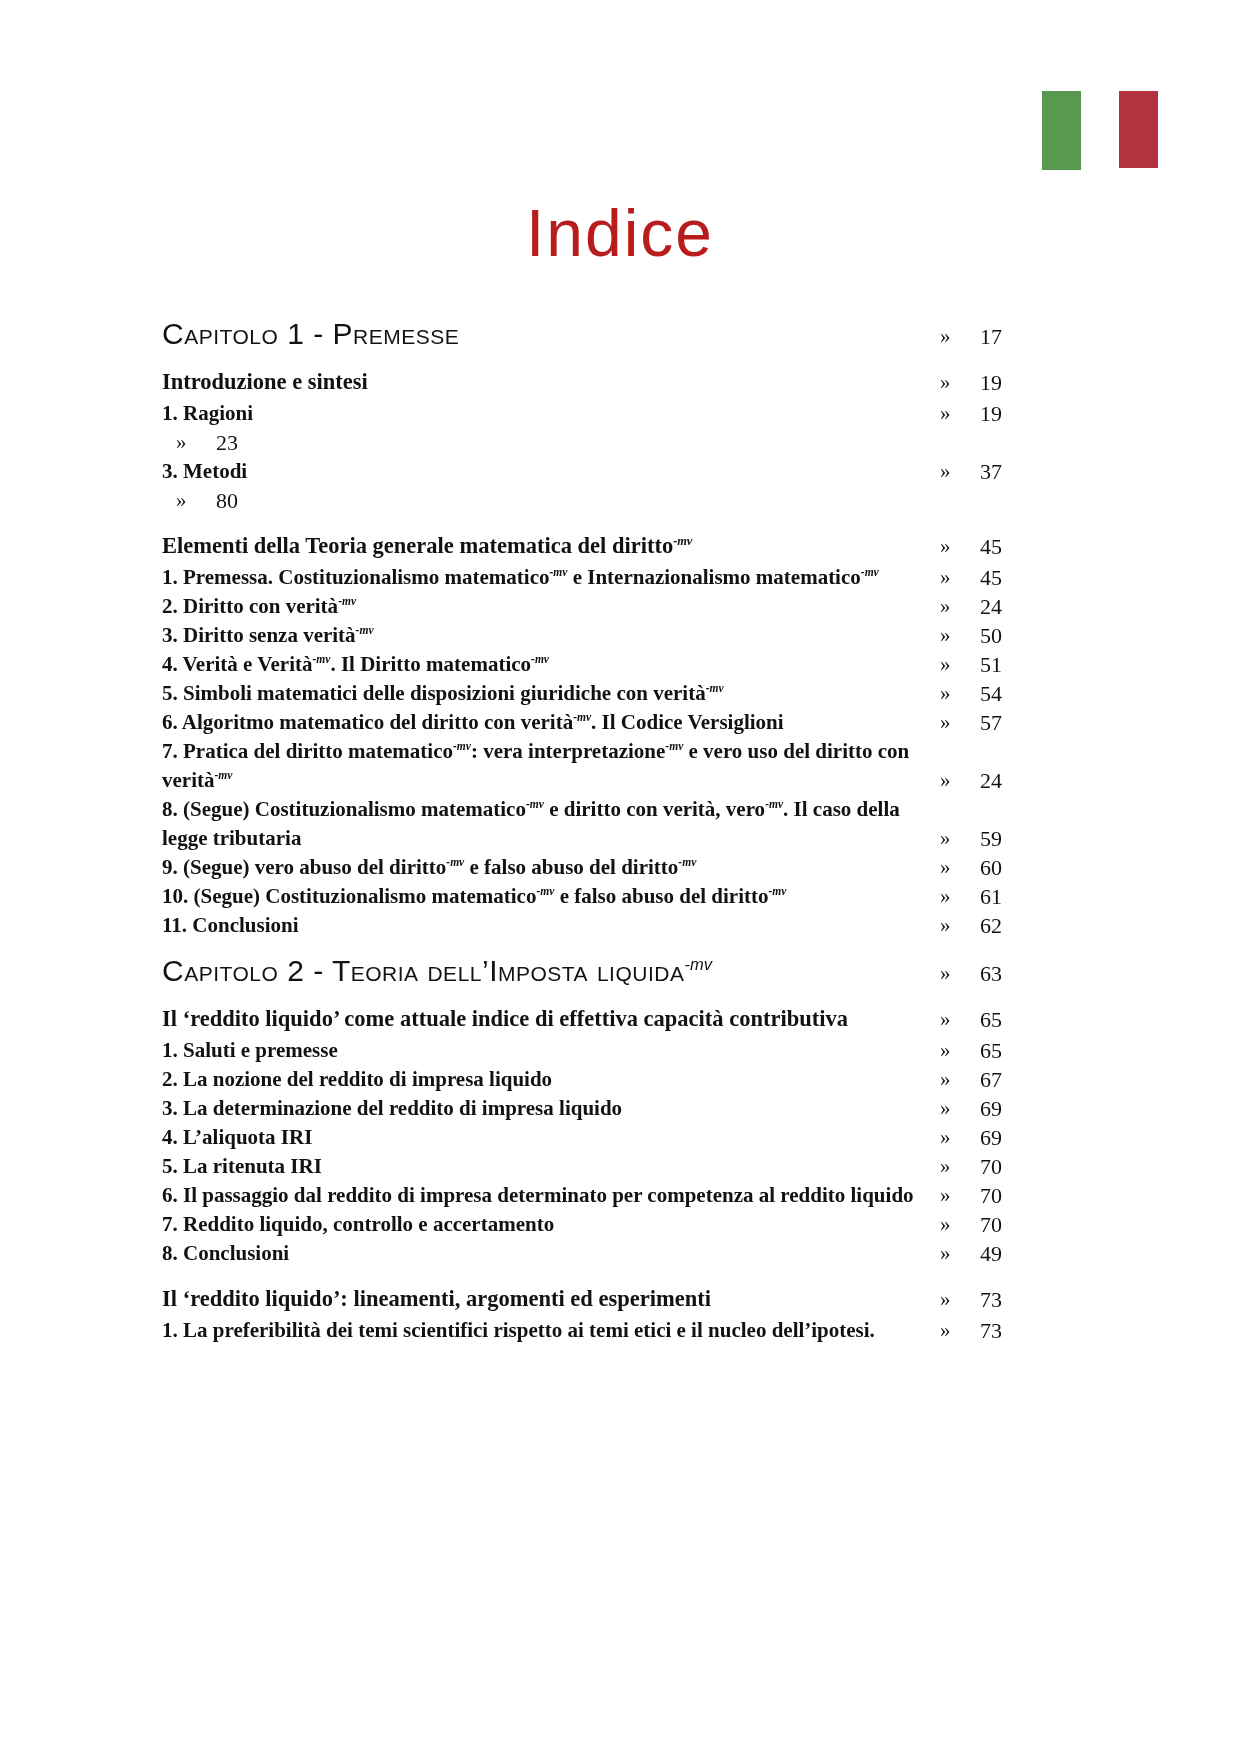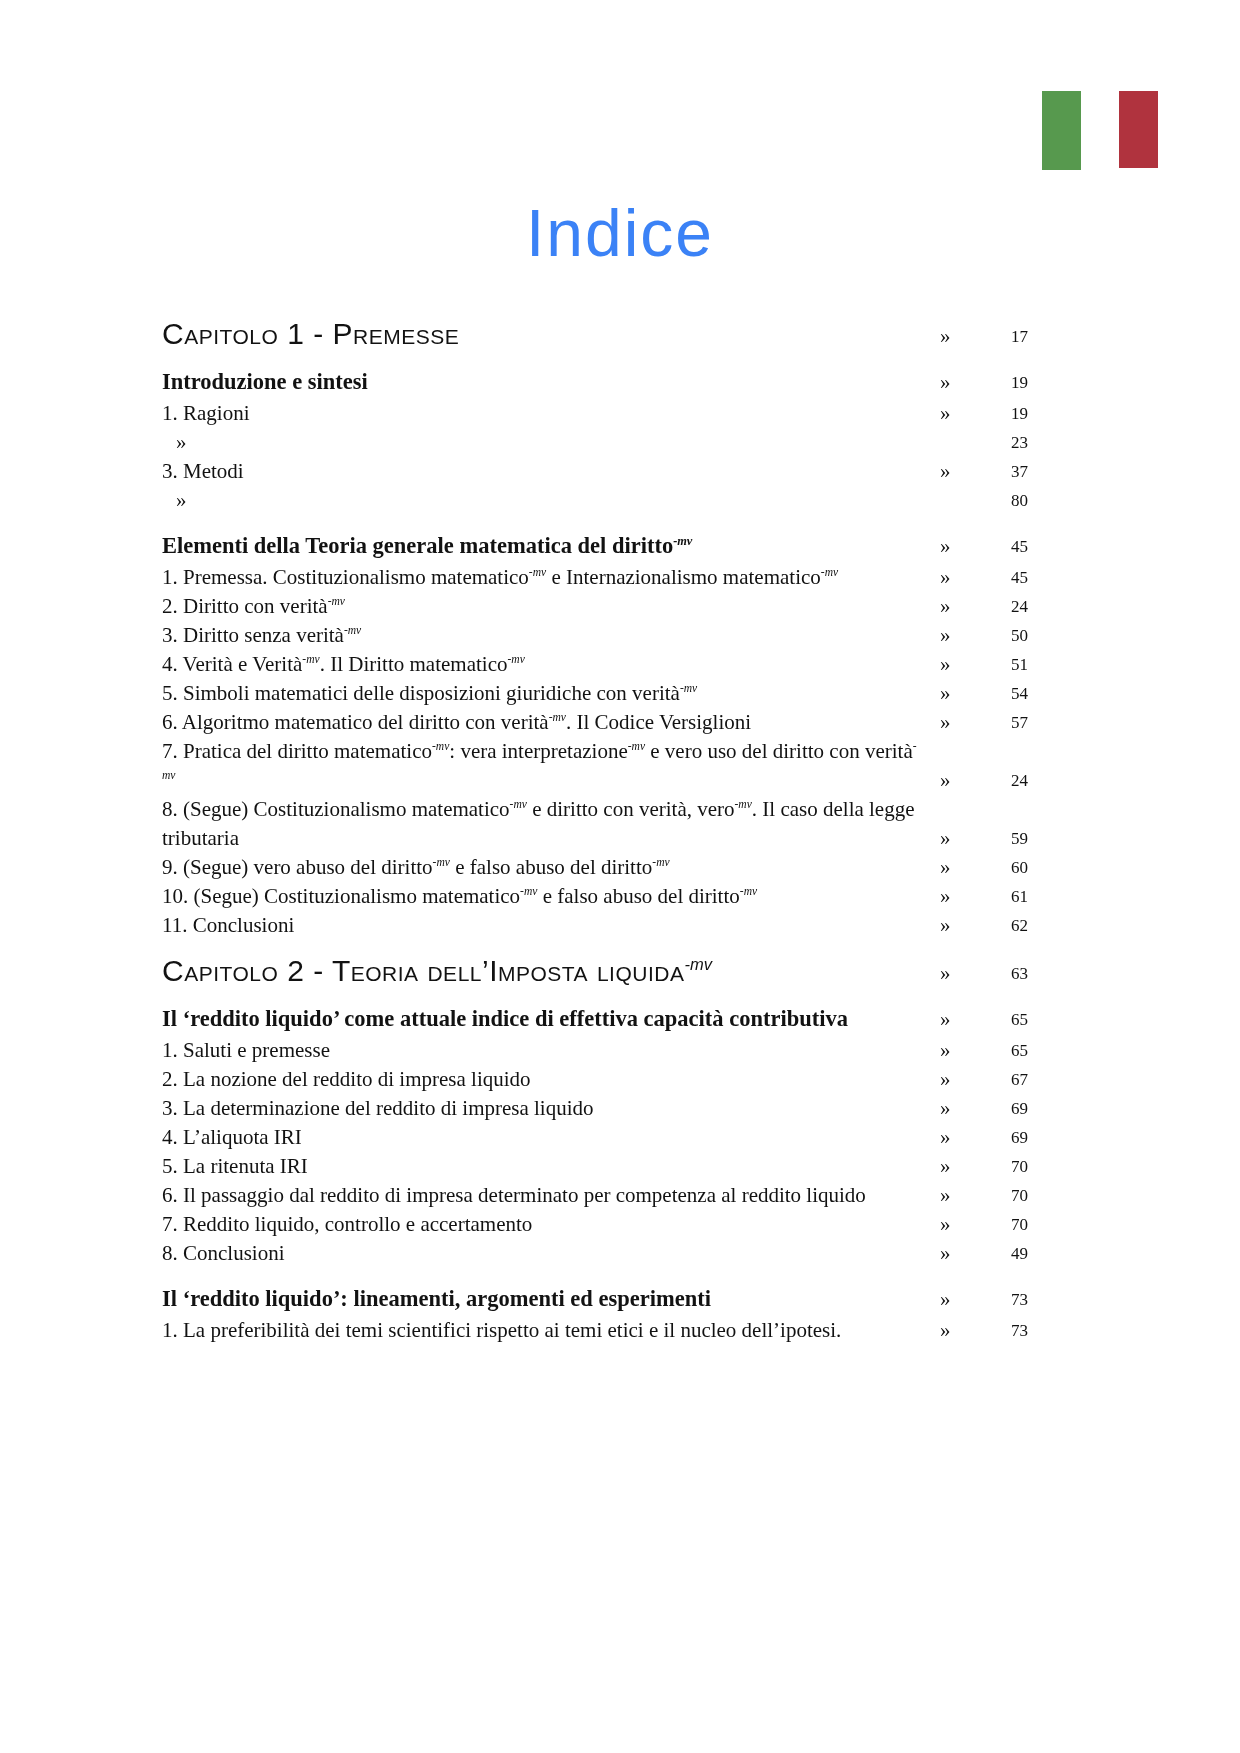--- a/index.html
+++ b/index.html
@@ -26,45 +26,46 @@
   .flag .red{left:77px;height:97%;}
   
   .title{
     margin:193px 0 16px 0;
     text-align:center;
     font-family:"Liberation Sans", sans-serif;
     font-weight:300;
     font-size:66px;
     line-height:80px;
     letter-spacing:2px;
-    color:#3b82f6;
+    color:#b91c1c;
   }
   
   .toc{
     margin:44px 0 0 162px;
     width:866px;
   }
   .row{
     display:flex;
     align-items:flex-end;
   }
   .row .text{
     flex:0 0 758px;
     padding-right:6px;
+    font-weight:bold;
   }
   .row .mark{
     flex:0 0 40px;
     padding-left:14px;
     font-size:21px;
     line-height:29px;
   }
   .row .pagenum{
     flex:1 1 auto;
-    text-align:right;
-    font-size:17px;
+    text-align:left;
+    font-size:22px;
     line-height:29px;
   }
   .row.item .text{
     font-size:21px;
     line-height:29px;
   }
   .row.section{margin-top:16px;margin-bottom:2px;}
   .row.section .text{
     font-size:22.5px;
     font-weight:bold;

